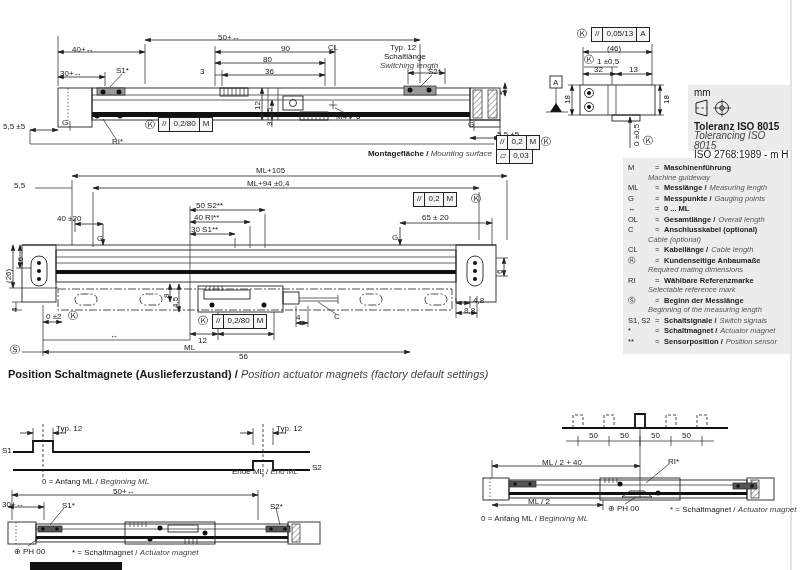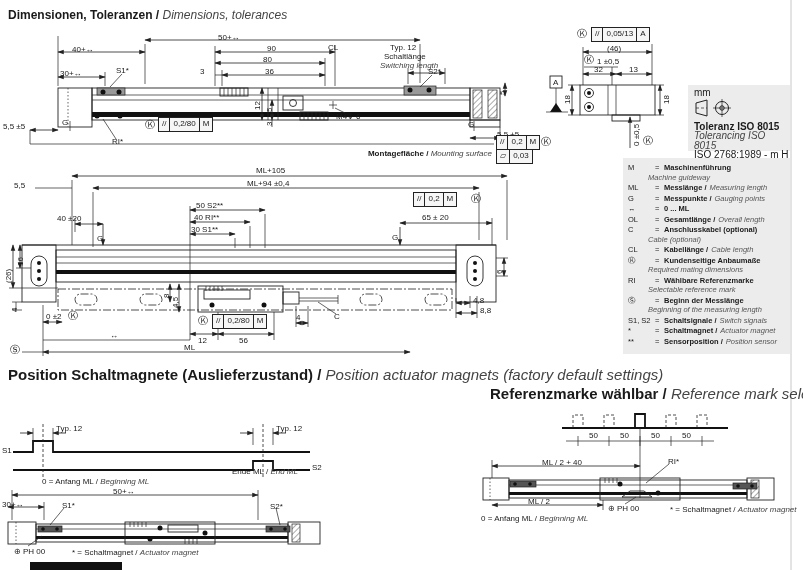--- a/index.html
+++ b/index.html
@@ -1,21 +1,21 @@
 <!DOCTYPE html>
 <html><head>
 <meta charset="utf-8">
 <style>
   html,body{margin:0;padding:0;background:#fff;}
   #canvas{position:relative;width:803px;height:570px;background:#fff;overflow:hidden;
           font-family:"Liberation Sans",sans-serif;color:#1a1a1a;}
   svg.art{position:absolute;left:0;top:0;}
   .lbl{position:absolute;font-size:8px;line-height:9px;white-space:nowrap;}
   .s12{font-size:12px;line-height:14px;}
-  .s11{font-size:15px;line-height:13px;}
+  .s11{font-size:11px;line-height:13px;}
   .b{font-weight:bold;}
   .it{font-style:italic;color:#444;font-weight:normal;}
   .rot{transform:rotate(-90deg);transform-origin:left top;}
   .circ{font-size:10px;line-height:10px;}
   .fcf{position:absolute;display:flex;border:1px solid #222;background:#f6f6f6;height:13px;}
   .fcf span{font-size:8px;line-height:12px;padding:0 3px;border-right:1px solid #222;}
   .fcf span:last-child{border-right:none;}
   .tolbox{position:absolute;left:688px;top:85px;width:102px;height:66px;background:#ececec;padding:3px 0 0 6px;box-sizing:border-box;}
   .tolbox .tl{display:block;font-size:10px;line-height:9.5px;}
   .legend{position:absolute;left:623px;top:158px;width:167px;height:196px;background:#ececec;
@@ -318,28 +318,25 @@
         <circle class="blk" cx="752" cy="486" r="1.8"></circle>
     <line class="dim" x1="492" y1="505" x2="603" y2="505"></line>
     <line class="thin" x1="603" y1="500" x2="603" y2="510"></line>
     <line class="thin" x1="625" y1="504" x2="636" y2="497"></line>
   </g>
 
   <rect x="30" y="562" width="92" height="8" fill="#111"></rect>
   <line x1="791" y1="0" x2="791" y2="570" stroke="#c8c8c8" stroke-width="1"></line>
 </svg>
 
-<span class="lbl s12" style="left:8px;top:8px">
-  <span class="b">Dimensionen, Toleranzen / </span><span class="it s12 b">Dimensions, tolerances</span>
-</span>
 
 <span class="lbl" style="left:218px;top:33px">50+↔</span>
 <span class="lbl" style="left:72px;top:45px">40+↔</span>
 <span class="lbl" style="left:60px;top:69px">30+↔</span>
-<span class="lbl" style="left:267px;top:44px">90</span>
+<span class="lbl" style="left:281px;top:44px">90</span>
 <span class="lbl" style="left:263px;top:55px">80</span>
 <span class="lbl" style="left:200px;top:67px">3</span>
 <span class="lbl" style="left:265px;top:67px">36</span>
 <span class="lbl" style="left:328px;top:43px">CL</span>
 <span class="lbl" style="left:390px;top:43px">Typ. 12</span>
 <span class="lbl" style="left:384px;top:52px">Schaltlänge</span>
 <span class="lbl it" style="left:380px;top:61px">Switching length</span>
 <span class="lbl" style="left:116px;top:66px">S1*</span>
 <span class="lbl" style="left:428px;top:67px">S2*</span>
 <span class="lbl" style="left:112px;top:137px">RI*</span>
@@ -509,35 +506,32 @@
 <span class="lbl circ" style="left:68px;top:311px">Ⓚ</span>
 <span class="lbl rot" style="left:162px;top:298px">8</span>
 <span class="lbl rot" style="left:171px;top:308px">4,5</span>
 <span class="lbl circ" style="left:198px;top:316px">Ⓚ</span>
 <div class="fcf" style="left:212px;top:314px">
   <span>//</span>
       <span>0,2/80</span>
       <span>M</span>
 </div>
 <span class="lbl" style="left:198px;top:336px">12</span>
-<span class="lbl" style="left:239px;top:336px">56</span>
+<span class="lbl" style="left:239px;top:352px">56</span>
 <span class="lbl" style="left:184px;top:343px">ML</span>
 <span class="lbl circ" style="left:10px;top:345px">Ⓢ</span>
 <span class="lbl" style="left:110px;top:331px">↔</span>
 <span class="lbl" style="left:334px;top:312px">C</span>
 <span class="lbl" style="left:296px;top:313px">4</span>
 <span class="lbl" style="left:473px;top:296px">4,8</span>
-<span class="lbl" style="left:480px;top:306px">8,8</span>
+<span class="lbl" style="left:464px;top:306px">8,8</span>
 <span class="lbl rot" style="left:495px;top:274px">6</span>
 
 <span class="lbl s11" style="left:8px;top:368px">
   <span class="b">Position Schaltmagnete (Auslieferzustand) / </span><span class="it s11 b">Position actuator magnets (factory default settings)</span>
-</span>
-<span class="lbl s11" style="left:490px;top:387px">
-  <span class="b">Referenzmarke wählbar / </span><span class="it s11 b">Reference mark selectable</span>
 </span>
 
 <span class="lbl" style="left:56px;top:424px">Typ. 12</span>
 <span class="lbl" style="left:276px;top:424px">Typ. 12</span>
 <span class="lbl" style="left:2px;top:446px">S1</span>
 <span class="lbl" style="left:312px;top:463px">S2</span>
 <span class="lbl" style="left:42px;top:477px">
   <span>0 = Anfang ML / </span><span class="it">Beginning ML</span>
 </span>
 <span class="lbl" style="left:232px;top:467px">

